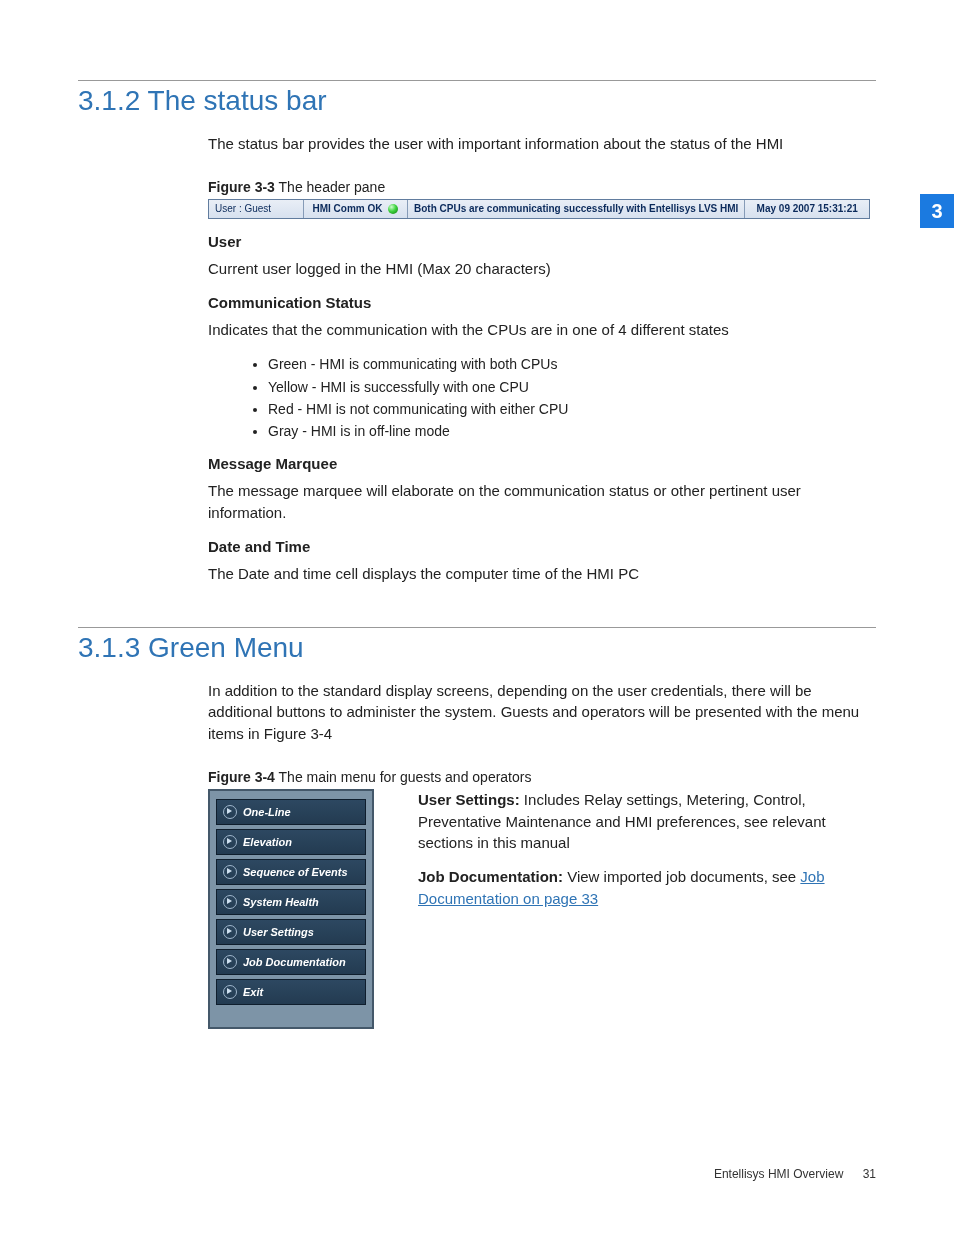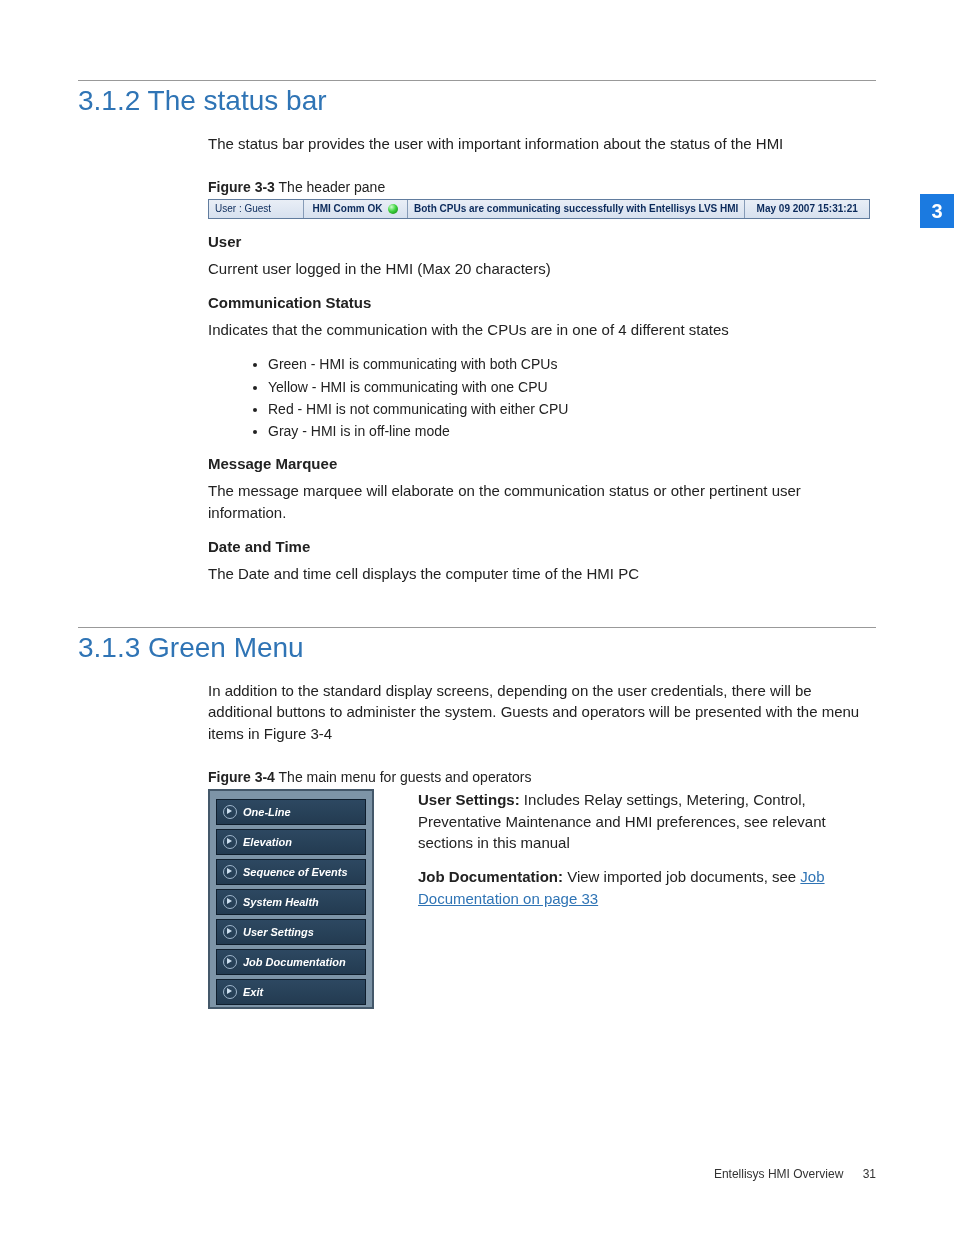--- a/index.html
+++ b/index.html
@@ -104,21 +104,21 @@
   
   .fig4-row {
     display: flex;
     align-items: flex-start;
     gap: 28px;
   }
   .menu-panel {
     width: 166px;
     background: #7d94a7;
     border: 2px solid #44586a;
-    padding: 8px 6px 2px 6px;
+    padding: 8px 6px 22px 6px;
     box-sizing: border-box;
   }
   .menu-item {
     display: flex;
     align-items: center;
     gap: 6px;
     height: 24px;
     padding: 0 6px;
     margin-bottom: 4px;
     background: linear-gradient(#2d4861, #233b51);
@@ -189,21 +189,21 @@
     </div>
 
     <div class="subhead">User</div>
     <p>Current user logged in the HMI (Max 20 characters)</p>
 
     <div class="subhead">Communication Status</div>
     <p>Indicates that the communication with the CPUs are in one of 4 different states</p>
 
     <ul class="bullets">
       <li>Green - HMI is communicating with both CPUs</li>
-      <li>Yellow - HMI is communicating with one CPU</li>
+      <li>Yellow - HMI is successfully with one CPU</li>
       <li>Red - HMI is not communicating with either CPU</li>
       <li>Gray - HMI is in off-line mode</li>
     </ul>
 
     <div class="subhead">Message Marquee</div>
     <p>The message marquee will elaborate on the communication status or other pertinent user information.</p>
 
     <div class="subhead">Date and Time</div>
     <p>The Date and time cell displays the computer time of the HMI PC</p>
   </div>

